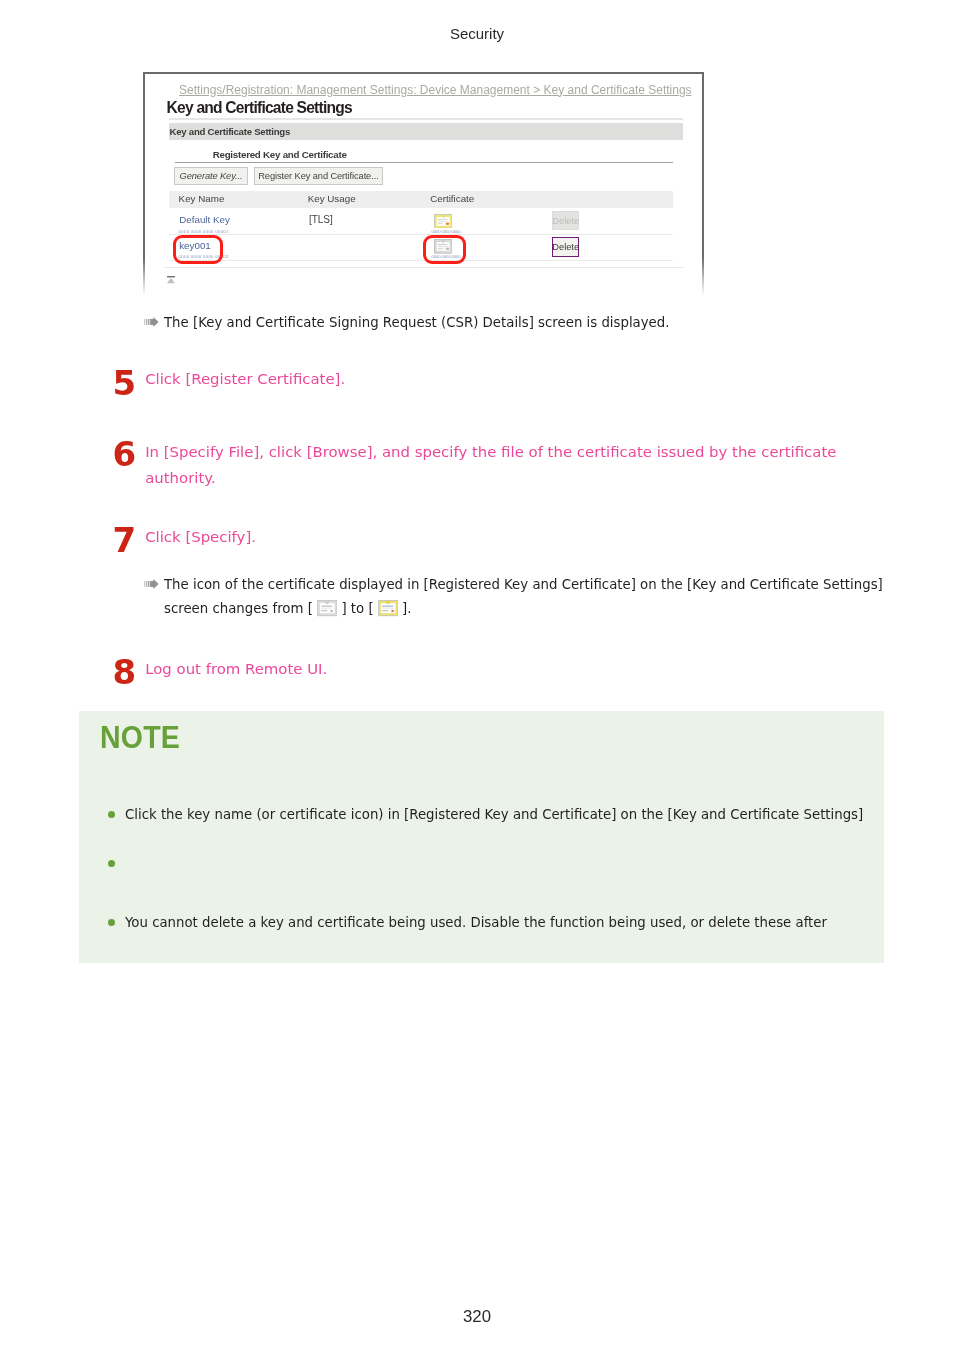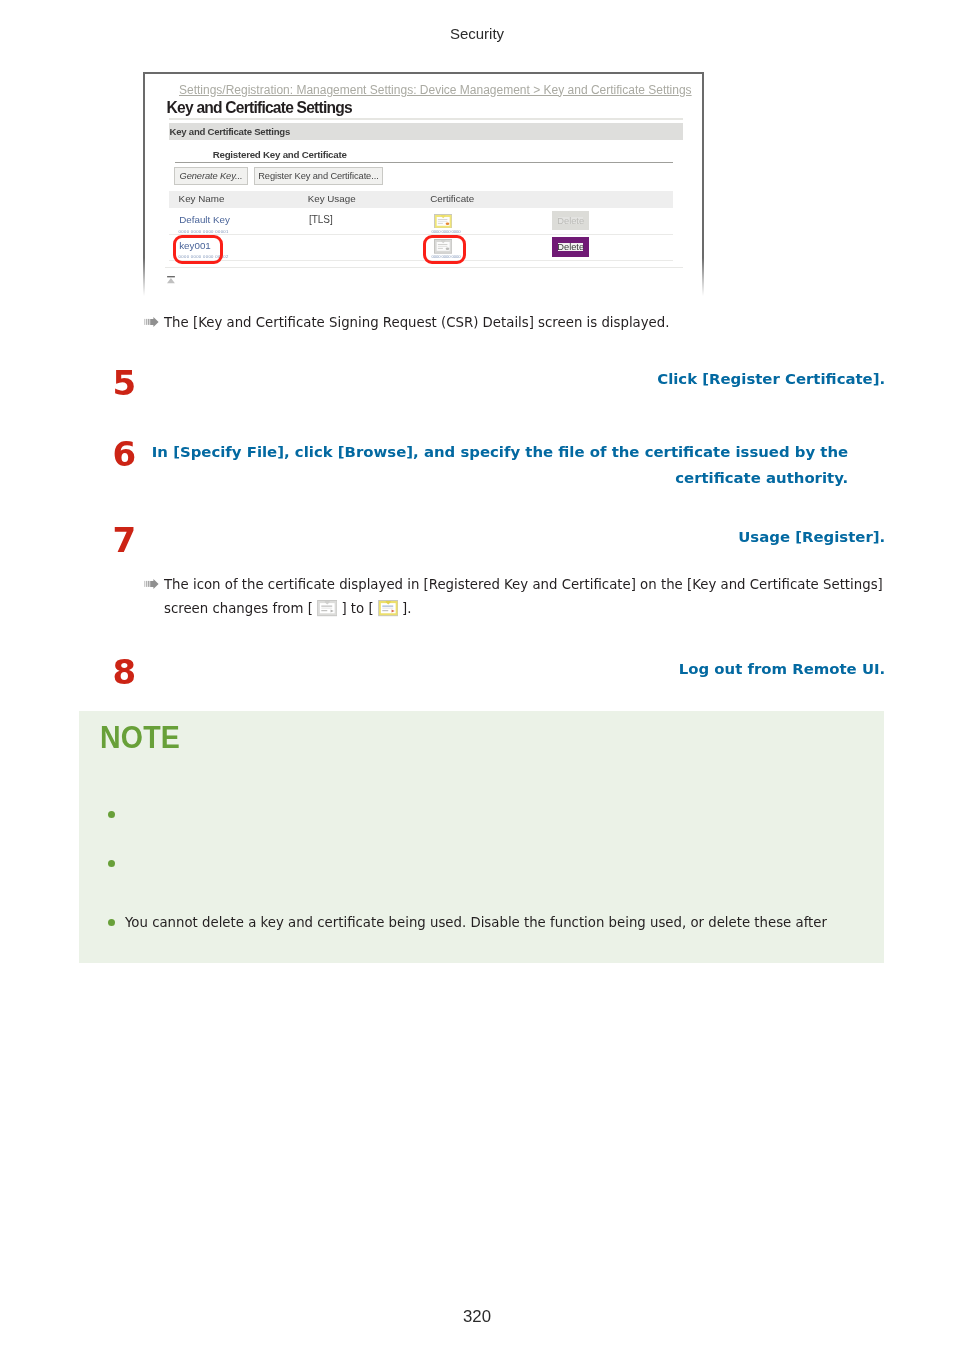--- a/index.html
+++ b/index.html
@@ -48,41 +48,41 @@
   .thead{position:absolute;left:25.4px;top:119.2px;width:504px;height:16.4px;background:#eeeeee;}
   .th{position:absolute;top:121.3px;font-size:9.8px;color:#444444;letter-spacing:0px;}
   .th-name{left:34.6px;}
   .th-usage{left:163.7px;}
   .th-cert{left:286.2px;}
   .trow-sep{position:absolute;left:25.4px;width:504px;height:1px;background:#eaeae8;}
 
   .cell-key{position:absolute;font-size:9.8px;color:#4a6499;letter-spacing:0px;}
   .cell-usage{position:absolute;font-size:10px;color:#444444;letter-spacing:0px;}
 
-  .delbtn{position:absolute;width:37px;height:19.8px;border:6px solid #701a75;background:#f2f2f0;
+  .delbtn{position:absolute;width:27px;height:19.8px;border:1px solid #701a75;background:#f2f2f0;
        font-size:9.3px;display:flex;align-items:center;justify-content:center;box-sizing:border-box;}
   .delbtn.dis{color:#bcbcb8;border-color:#dcdcd8;background:#e3e3e1;}
   .delbtn.act{color:#3b3b3b;}
 
   .certicon{position:absolute;width:18.4px;height:14.7px;filter:blur(0.28px);}
   .certcap{position:absolute;font-size:4.2px;color:#8096ba;letter-spacing:-0.1px;white-space:nowrap;
       font-family:"Liberation Sans",sans-serif;}
   .keycap{position:absolute;font-size:4.2px;color:#8096ba;letter-spacing:.35px;white-space:nowrap;filter:blur(0.25px);}
 
   .redbox{position:absolute;border:3.2px solid #fb1f17;border-radius:9px;}
 
   .toparrow{position:absolute;left:166.9px;top:275.6px;width:7.9px;height:8.9px;}
 
   
   .arrow-line{position:absolute;font-family:"DejaVu Sans",sans-serif;font-size:13.3px;color:#231f20;line-height:20px;}
   .arrow-ico{position:absolute;width:14.6px;height:9.9px;}
 
   .step-num{position:absolute;font-family:"DejaVu Sans",sans-serif;font-weight:bold;
             font-size:34px;color:#cc2415;line-height:1;letter-spacing:0px;}
-  .step-txt{position:absolute;font-family:"DejaVu Sans",sans-serif;font-size:14.9px;font-weight:bold;color:#0369a1;line-height:25.5px;text-align:right;}
+  .step-txt{position:absolute;font-family:"DejaVu Sans",sans-serif;font-size:14.9px;font-weight:normal;color:#ec4899;line-height:25.5px;}
 
   
   .note{position:absolute;left:79px;top:711px;width:805px;height:252px;background:#ebf2e7;}
   .note-title{position:absolute;left:21px;top:11px;font-size:31px;font-weight:bold;
               color:#68a039;letter-spacing:0.2px;line-height:1;font-family:"Liberation Sans",sans-serif;
               transform:scaleX(0.92);transform-origin:0 0;}
   .note-h{position:absolute;font-family:"DejaVu Sans",sans-serif;font-size:17.2px;font-weight:bold;color:#68a039;line-height:1;letter-spacing:-1.07px;}
   .note-li{position:absolute;font-family:"DejaVu Sans",sans-serif;font-size:13.3px;color:#231f20;line-height:19px;letter-spacing:0px;}
   .note-bullet{position:absolute;width:7.4px;height:7.4px;border-radius:50%;background:#68a039;}
 
@@ -167,21 +167,21 @@
 </svg>
 <div class="arrow-line" style="left:164px;top:313px;width:720px">The [Key and Certificate Signing Request (CSR) Details] screen is displayed.</div>
 
 <div class="step-num" style="left:112.6px;top:365.5px">5</div>
 <div class="step-txt" style="left:145.2px;top:367.3px;width:740px">Click [Register Certificate].</div>
 
 <div class="step-num" style="left:112.6px;top:437.4px">6</div>
 <div class="step-txt" style="left:145.2px;top:440.3px;width:703px">In [Specify File], click [Browse], and specify the file of the certificate issued by the certificate authority.</div>
 
 <div class="step-num" style="left:112.6px;top:523.4px">7</div>
-<div class="step-txt" style="left:145.2px;top:525.3px;width:740px">Usage [Register].</div>
+<div class="step-txt" style="left:145.2px;top:525.3px;width:740px">Click [Specify].</div>
 
 <svg class="arrow-ico" style="left:144.3px;top:578.9px" viewBox="0 0 14.6 9.9">
   <rect x="0" y="1.9" width="1.35" height="6.0" fill="#cdcdcd"></rect>
   <rect x="2.0" y="1.9" width="1.35" height="6.0" fill="#b3b3b3"></rect>
   <rect x="4.1" y="1.9" width="1.35" height="6.0" fill="#9e9e9e"></rect>
   <path d="M6.2 1.9 L9.4 1.9 L9.4 0 L14.6 4.95 L9.4 9.9 L9.4 7.9 L6.2 7.9 Z" fill="#909090"></path>
 </svg>
 <div class="arrow-line" style="left:164px;top:575px;width:730px">The icon of the certificate displayed in [Registered Key and Certificate] on the [Key and Certificate Settings]</div>
 <div class="arrow-line" style="left:164px;top:599px;width:400px"><span>screen changes from [</span><svg class="ic icg" viewBox="0 0 20 16">
   <rect x="0" y="0" width="20" height="16" fill="#c6c6c4"></rect>
@@ -203,19 +203,20 @@
   <path d="M13.3 9.5 l3.1 1.4 l-3.1 1.5 z" fill="#dd6a4b"></path>
 </svg><span>].</span></div>
 
 <div class="step-num" style="left:112.6px;top:655.4px">8</div>
 <div class="step-txt" style="left:145.2px;top:657.3px;width:740px">Log out from Remote UI.</div>
 
 <div class="note">
   <div class="note-title">NOTE</div>
 
   <div class="note-bullet" style="left:28.5px;top:100.1px"></div>
+  <div class="note-li" style="left:46px;top:94.4px;width:790px">Click the key name (or certificate icon) in [Registered Key and Certificate] on the [Key and Certificate Settings]</div>
   <div class="note-bullet" style="left:28.5px;top:149.1px"></div>
 
   <div class="note-bullet" style="left:28.5px;top:208.1px"></div>
   <div class="note-li" style="left:46px;top:202.4px;width:790px">You cannot delete a key and certificate being used. Disable the function being used, or delete these after</div>
 </div>
 
 <div class="page-footer">320</div>
 
 </body></html>

